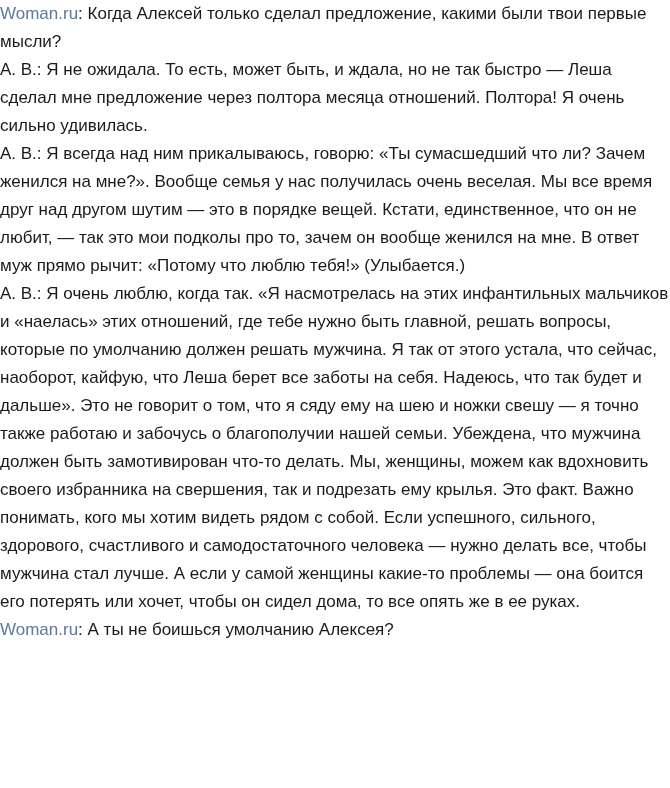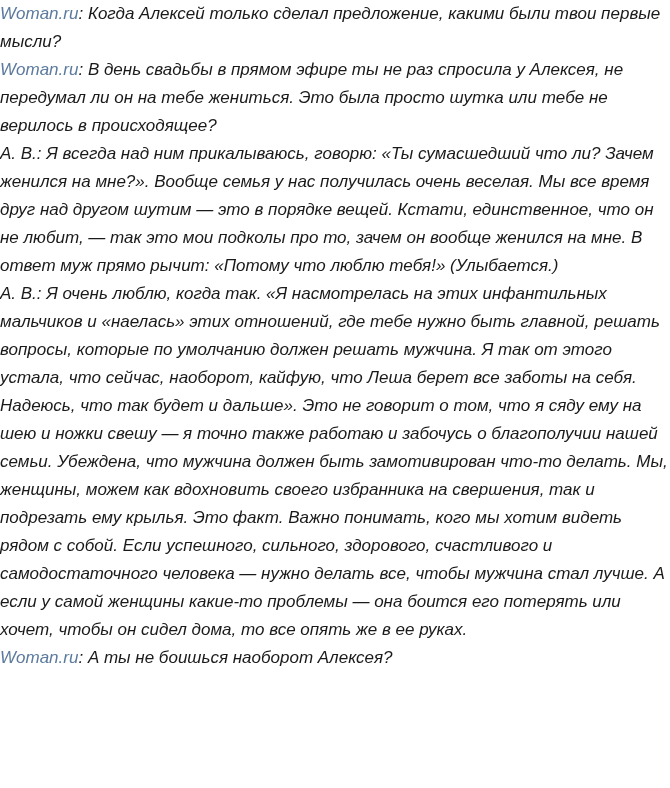--- a/index.html
+++ b/index.html
@@ -9,21 +9,20 @@
     background: #ffffff;
   }
   body {
     width: 670px;
     font-family: "Liberation Sans", "DejaVu Sans", sans-serif;
   }
   #transcript {
     width: 670px;
     padding: 0;
     margin: 0;
-    font-style: italic;
   }
   .qa-block {
     margin: 0;
     padding: 0;
     font-size: 17px;
     line-height: 28px;
     color: #1a1a1a;
     text-align: left;
     word-wrap: break-word;
     overflow-wrap: break-word;
@@ -37,18 +36,18 @@
   }
   .utterance {
     color: #1a1a1a;
   }
 </style>
 </head>
 <body>
 
 <article id="transcript">
     <p class="qa-block"><span class="speaker-interviewer">Woman.ru</span><span>: </span><span class="utterance">Когда Алексей только сделал предложение, какими были твои первые мысли?</span></p>
-    <p class="qa-block"><span class="speaker-interviewer">Woman.ru</span><span>: </span><span class="utterance">В день свадьбы в прямом эфире ты не раз спросила у Алексея, не передумал ли он на тебе жениться. Это была просто шутка или тебе не верилось в происходящее?</span></p>
+    <p class="qa-block"><span class="speaker-guest">А. В.</span><span>: </span><span class="utterance">Я не ожидала. То есть, может быть, и ждала, но не так быстро — Леша сделал мне предложение через полтора месяца отношений. Полтора! Я очень сильно удивилась.</span></p>
     <p class="qa-block"><span class="speaker-guest">А. В.</span><span>: </span><span class="utterance">Я всегда над ним прикалываюсь, говорю: «Ты сумасшедший что ли? Зачем женился на мне?». Вообще семья у нас получилась очень веселая. Мы все время друг над другом шутим — это в порядке вещей. Кстати, единственное, что он не любит, — так это мои подколы про то, зачем он вообще женился на мне. В ответ муж прямо рычит: «Потому что люблю тебя!» (Улыбается.)</span></p>
     <p class="qa-block"><span class="speaker-guest">А. В.</span><span>: </span><span class="utterance">Я очень люблю, когда так. «Я насмотрелась на этих инфантильных мальчиков и «наелась» этих отношений, где тебе нужно быть главной, решать вопросы, которые по умолчанию должен решать мужчина. Я так от этого устала, что сейчас, наоборот, кайфую, что Леша берет все заботы на себя. Надеюсь, что так будет и дальше». Это не говорит о том, что я сяду ему на шею и ножки свешу — я точно также работаю и забочусь о благополучии нашей семьи. Убеждена, что мужчина должен быть замотивирован что-то делать. Мы, женщины, можем как вдохновить своего избранника на свершения, так и подрезать ему крылья. Это факт. Важно понимать, кого мы хотим видеть рядом с собой. Если успешного, сильного, здорового, счастливого и самодостаточного человека — нужно делать все, чтобы мужчина стал лучше. А если у самой женщины какие-то проблемы — она боится его потерять или хочет, чтобы он сидел дома, то все опять же в ее руках.</span></p>
-    <p class="qa-block"><span class="speaker-interviewer">Woman.ru</span><span>: </span><span class="utterance">А ты не боишься наоборот Алексея?</span></p>
+    <p class="qa-block"><span class="speaker-interviewer">Woman.ru</span><span>: </span><span class="utterance">А ты не боишься умолчанию Алексея?</span></p>
     <p class="qa-block"></p>
   </article>
 
 </body></html>

